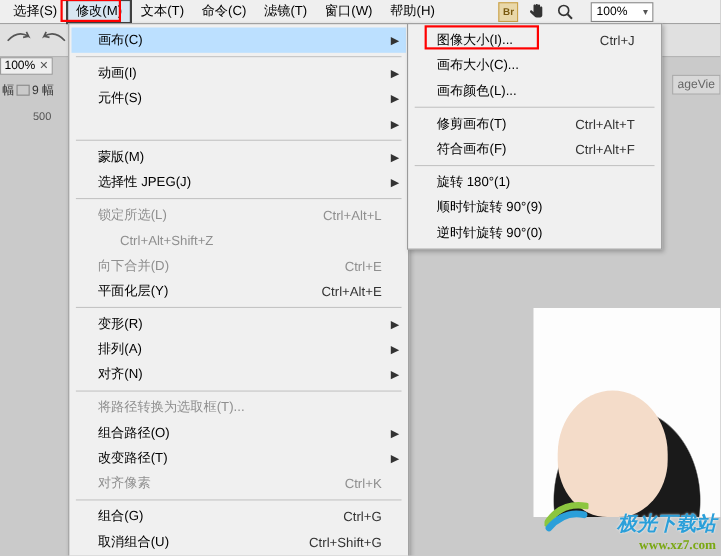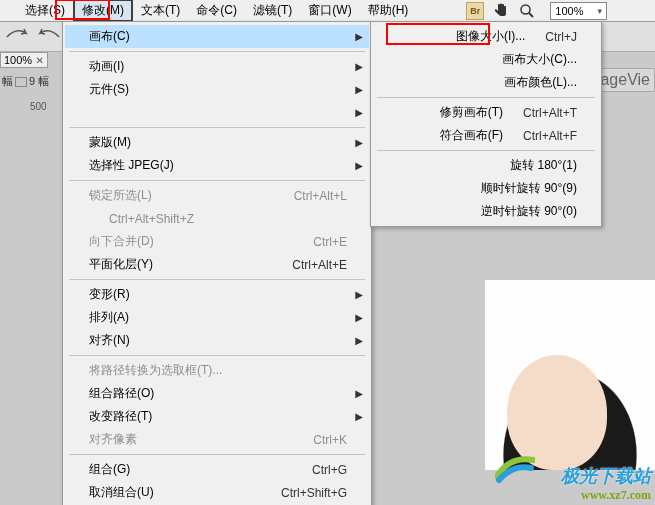--- a/index.html
+++ b/index.html
@@ -12,21 +12,21 @@
     overflow: hidden;
     position: relative;
   }
   
   .menubar {
     background: #efefef;
     border-bottom: 1px solid #9a9a9a;
     height: 22px;
     display: flex;
     align-items: center;
-    padding-left: 17px;
+    padding-left: 4px;
   }
   .menubar-item {
     padding: 2px 8px;
     cursor: pointer;
   }
   .menubar-item.open {
     background: #d8e6f2;
     border: 2px solid #404040;
     padding: 1px 7px;
   }
@@ -100,21 +100,20 @@
   }
   .dropdown.main {
     top: 21px;
     left: 62px;
     width: 310px;
   }
   .dropdown.sub {
     top: 21px;
     left: 370px;
     width: 232px;
-    text-align: right;
   }
   .dd-row {
     display: flex;
     align-items: center;
     height: 23px;
     padding: 0 22px 0 24px;
     cursor: pointer;
     position: relative;
     white-space: nowrap;
   }
@@ -152,21 +151,21 @@
   .red-box.submenu-highlight {
     top: 23px; left: 386px; width: 104px; height: 22px;
   }
   
   .side-right {
     position:absolute;
     top:68px;right:0;
     background:#d8d8d8;
     border:1px solid #aaa;
     padding:2px 4px;
-    font-size:16px;
+    font-size:11px;
     color:#666;
   }
   
   .watermark {
     position:absolute;
     right:4px;bottom:2px;
     text-align:right;
     font-size:14px;
     pointer-events:none;
   }

